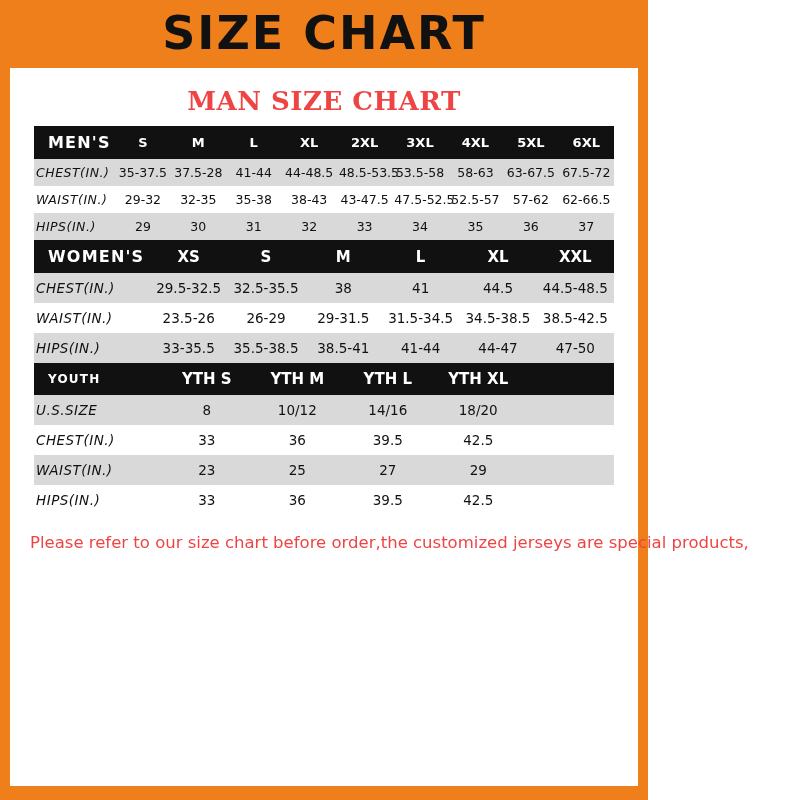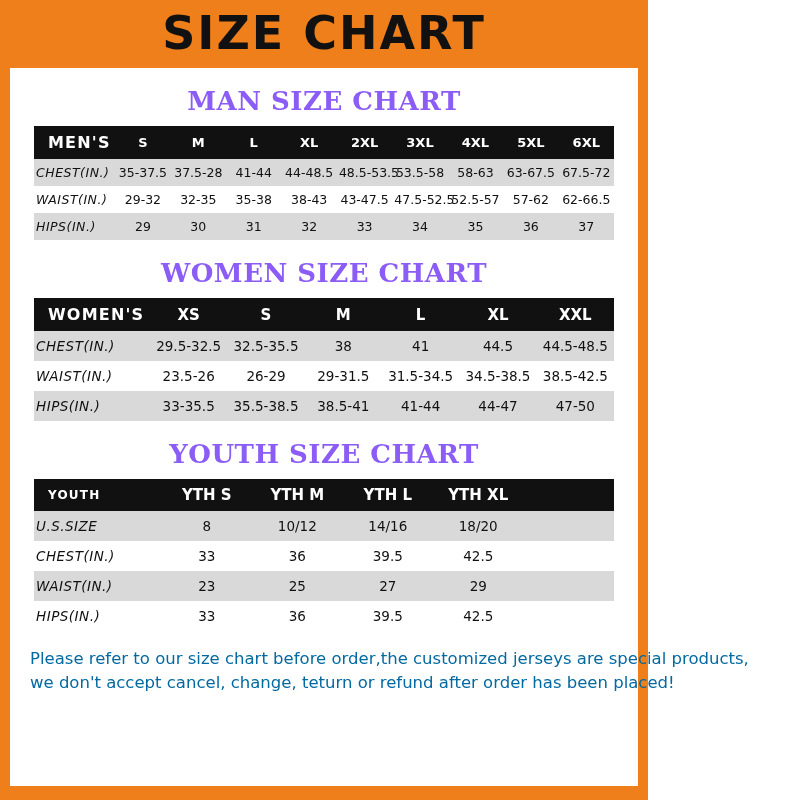--- a/index.html
+++ b/index.html
@@ -40,21 +40,21 @@
     padding-bottom: 2px;
   }
   .section {
     padding: 0 24px;
   }
   .section-title {
     text-align: center;
     font-family: "DejaVu Serif", serif;
     font-weight: bold;
     font-size: 26px;
-    color: #8b5cf6;
+    color: #ef4444;
     letter-spacing: 0.5px;
     margin: 18px 0 10px 0;
   }
   table {
     width: 100%;
     border-collapse: collapse;
     table-layout: fixed;
   }
   table.men { font-size: 12.5px; }
   table.women { font-size: 13.5px; }
@@ -95,21 +95,21 @@
     font-weight: normal;
     letter-spacing: 0.5px;
     font-style: italic;
   }
   table.men tbody td { padding: 6px 2px; }
   tbody tr.odd { background: #ffffff; }
   tbody tr.even { background: #d9d9d9; }
 
   .footer-note {
     margin: 16px 20px 0 20px;
-    color: #0369a1;
+    color: #ef4444;
     font-size: 16.5px;
     line-height: 1.45;
     font-family: "DejaVu Sans", sans-serif;
   }
   .footer-note div { white-space: nowrap; }
   .bottom-band {
     position: absolute;
     left: -10px;
     right: -10px;
     bottom: 0;
@@ -178,21 +178,20 @@
           <td>34</td>
           <td>35</td>
           <td>36</td>
           <td>37</td>
         </tr>
       </tbody>
     </table>
   </div>
 
   <div class="section">
-    <div class="section-title">WOMEN SIZE CHART</div>
     <table class="women">
       <thead>
         <tr>
           <th class="rowlabel" style="width:20%">WOMEN'S</th>
           <th>XS</th>
           <th>S</th>
           <th>M</th>
           <th>L</th>
           <th>XL</th>
           <th>XXL</th>
@@ -224,21 +223,20 @@
           <td>38.5-41</td>
           <td>41-44</td>
           <td>44-47</td>
           <td>47-50</td>
         </tr>
       </tbody>
     </table>
   </div>
 
   <div class="section">
-    <div class="section-title">YOUTH SIZE CHART</div>
     <table class="youth">
       <thead>
         <tr>
           <th class="rowlabel" style="width:22%">YOUTH</th>
           <th>YTH S</th>
           <th>YTH M</th>
           <th>YTH L</th>
           <th>YTH XL</th>
           <th></th>
         </tr>
@@ -275,17 +273,16 @@
           <td>39.5</td>
           <td>42.5</td>
           <td></td>
         </tr>
       </tbody>
     </table>
   </div>
 
   <div class="footer-note">
     <div>Please refer to our size chart before order,the customized jerseys are special products,</div>
-    <div>we don't accept cancel, change, teturn or refund after order has been placed!</div>
   </div>
 
   <div class="bottom-band"></div>
 </div>
 
 </body></html>

